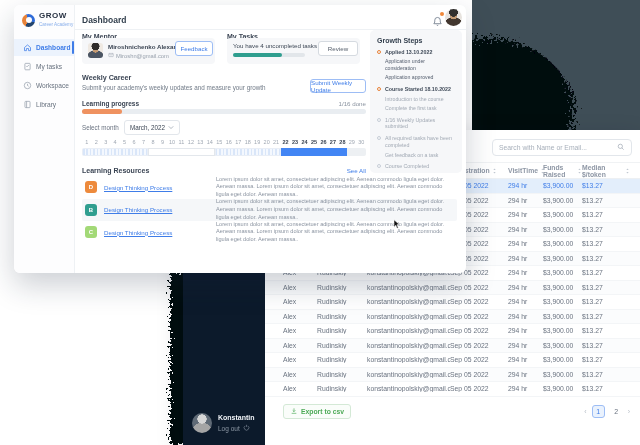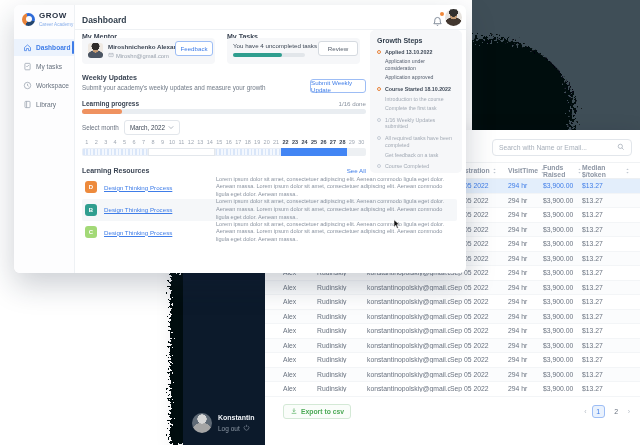--- a/index.html
+++ b/index.html
@@ -43,21 +43,21 @@
   .pager{position:absolute;right:10px;top:275px;display:flex;gap:5px;align-items:center;font-size:7px;color:#aeb5bf;}
   .page{min-width:13px;height:13px;display:flex;align-items:center;justify-content:center;color:#6a7380;cursor:pointer;}
   .page.active{border:1px solid #9dbdf5;background:#eaf2fd;color:#3f7de8;border-radius:3px;}
   .chev{cursor:pointer;color:#b6bdc6;}
 
   
   .frontwin{position:absolute;left:14px;top:5px;width:452px;height:268px;background:#fff;border-radius:6px;
             box-shadow:0 12px 30px rgba(24,38,60,.22);}
   .fw-side{position:absolute;left:0;top:0;bottom:0;width:61px;background:#fdfdfe;border-right:1px solid #eef1f4;
            border-radius:6px 0 0 6px;}
-  .logo{display:flex;align-items:center;gap:4px;padding:7px 0 0 8px;}
+  .logo{display:flex;align-items:flex-end;gap:4px;padding:7px 0 0 8px;}
   .logo-mark{width:13px;height:13px;border-radius:50%;position:relative;flex:none;
     background:conic-gradient(from 210deg,#e8833a 0 130deg,#2f6bd8 130deg 255deg,#24456e 255deg 360deg);}
   .logo-mark::after{content:"";position:absolute;inset:3.5px;background:#fdfdfe;border-radius:50%;}
   .logo-title{font-size:8px;font-weight:700;color:#273142;letter-spacing:.5px;line-height:1.1;}
   .logo-sub{font-size:4.6px;color:#88aeea;margin-top:1px;}
   .nav{margin-top:12px;}
   .nav-item{position:relative;display:flex;align-items:center;gap:4px;height:17px;padding-left:9px;
             font-size:6.6px;color:#68727f;cursor:pointer;margin-bottom:2px;}
   .nav-item .ic{width:9px;height:9px;color:#98a1ad;display:flex;flex:none;}
   .nav-item.active{color:#3f7de8;background:#ecf3fd;font-weight:700;}
@@ -448,21 +448,21 @@
 
     <div class="sec-label" style="left:213px;top:28px">My Tasks</div>
     <div class="card" style="left:213px;top:33px;width:133px;height:26px">
       <div class="t-text">You have 4 uncompleted tasks</div>
       <div class="t-track">
         <div class="t-fill" id="tasks-fill" style="width: 68%; background: rgb(47, 158, 143);"></div>
       </div>
     </div>
     <div class="btn-gray" style="position:absolute;left:304px;top:36px;width:40px;height:15px">Review</div>
 
-    <div class="sec-label" style="left:68px;top:68px;font-size:7.2px">Weekly Updates</div>
+    <div class="sec-label" style="left:68px;top:68px;font-size:7.2px">Weekly Career</div>
     <div class="wk-desc">Submit your academy's weekly updates and measure your growth</div>
     <div class="btn-blue" style="position:absolute;left:296px;top:74px;width:56px;height:14px">Submit Weekly Update</div>
 
     <div class="sec-label" style="left:68px;top:95px;font-size:6.5px">Learning progress</div>
     <div class="lp-done">1/16 done</div>
     <div class="lp-track">
       <div class="lp-fill" id="lp-fill" style="width: 14%; background: rgb(239, 146, 96);"></div>
     </div>
 
     <div class="month-label">Select month</div>

